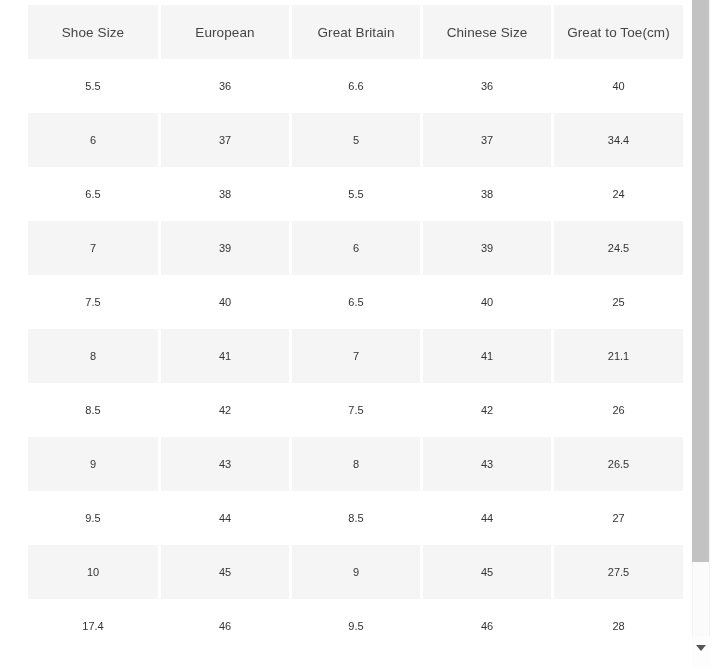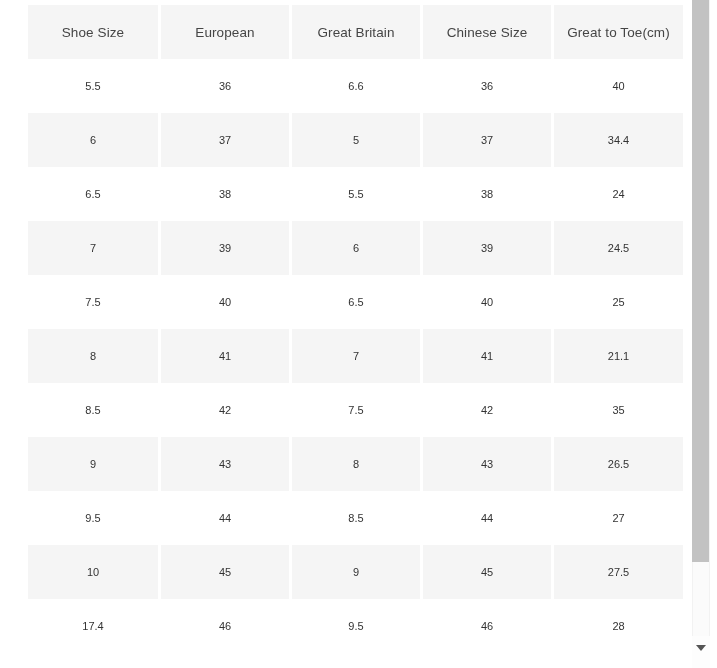--- a/index.html
+++ b/index.html
@@ -179,21 +179,21 @@
         <td>41</td>
         <td>7</td>
         <td>41</td>
         <td>21.1</td>
       </tr>
       <tr class="plain">
         <td>8.5</td>
         <td>42</td>
         <td>7.5</td>
         <td>42</td>
-        <td>35</td>
+        <td>26</td>
       </tr>
       <tr class="shaded">
         <td>9</td>
         <td>43</td>
         <td>8</td>
         <td>43</td>
         <td>26.5</td>
       </tr>
       <tr class="plain">
         <td>9.5</td>

